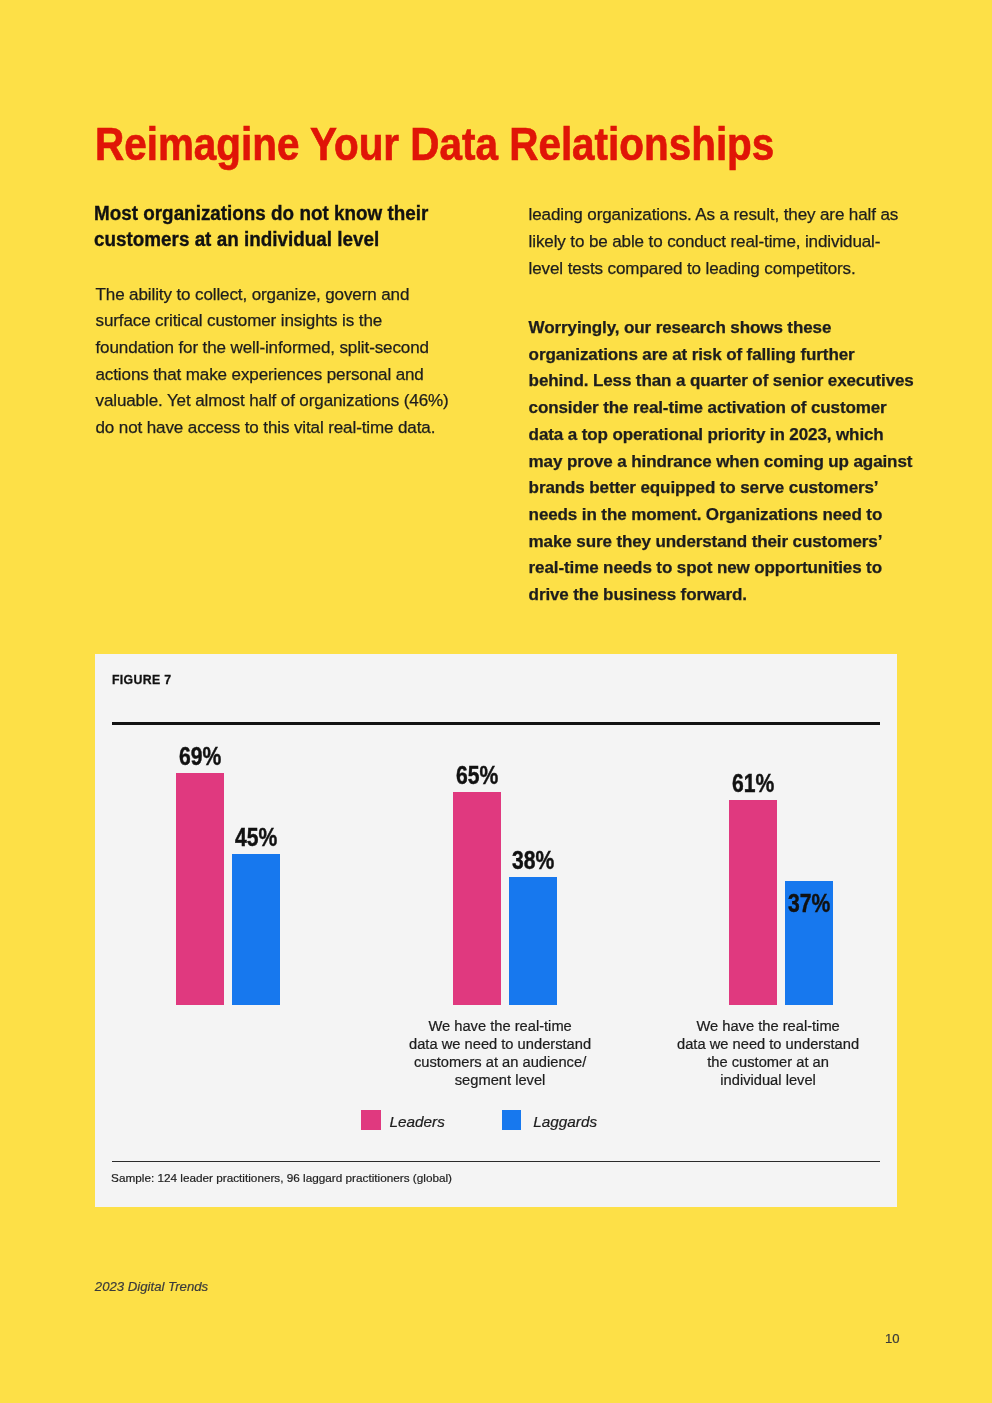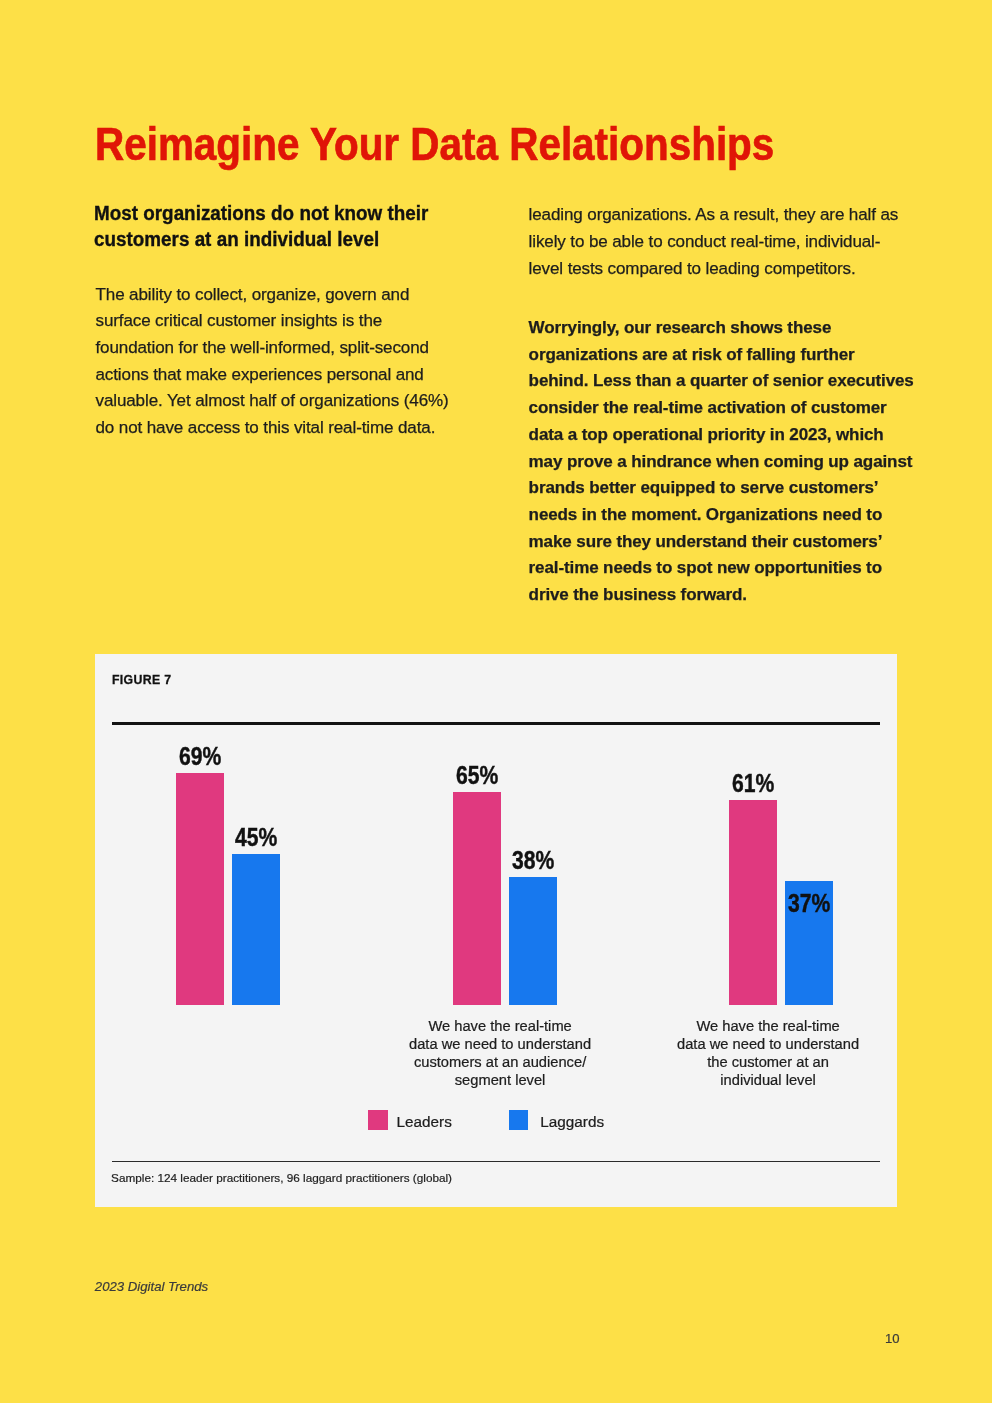--- a/index.html
+++ b/index.html
@@ -23,21 +23,21 @@
 .rule-top{position:absolute;left:17px;top:67.6px;width:768px;height:3.4px;background:#131313;}
 .rule-bot{position:absolute;left:17px;top:506.6px;width:768px;height:1.4px;background:#2b2b2b;}
 .sample{position:absolute;left:16.2px;top:516.8px;font-size:11.75px;color:#1d1d1d;-webkit-text-stroke:0.2px #1d1d1d;white-space:nowrap;}
 
 .plot{position:absolute;left:0;top:0;width:802px;height:553px;}
 .bar{position:absolute;}
 .vlabel{position:absolute;font-size:25px;font-weight:700;color:#111;text-align:center;white-space:nowrap;}
 .vlabel span{display:inline-block;transform:scaleX(0.845);-webkit-text-stroke:0.45px #111;}
 .catlabel{position:absolute;font-size:14.7px;line-height:18.1px;color:#1d1d1d;-webkit-text-stroke:0.22px #1d1d1d;text-align:center;white-space:pre-line;}
 
-.legend{position:absolute;left:9px;top:0;width:802px;height:553px;}
+.legend{position:absolute;left:2px;top:0;width:802px;height:553px;font-style:italic;}
 .leg-item{position:absolute;}
 .leg-sw{position:absolute;top:455.5px;width:19.8px;height:19.9px;}
 .leg-tx{position:absolute;top:458.0px;font-size:15.3px;line-height:20px;color:#1d1d1d;-webkit-text-stroke:0.22px #1d1d1d;white-space:nowrap;}
 
 .footer-left{position:absolute;left:94.8px;top:1279px;font-size:13.2px;color:#3b3b3b;-webkit-text-stroke:0.2px #3b3b3b;white-space:nowrap;font-style:italic;}
 .footer-right{position:absolute;left:857.5px;width:42px;text-align:right;top:1331.4px;font-size:13.1px;color:#3b3b3b;-webkit-text-stroke:0.2px #3b3b3b;}
 </style>
 </head>
 <body>
 

